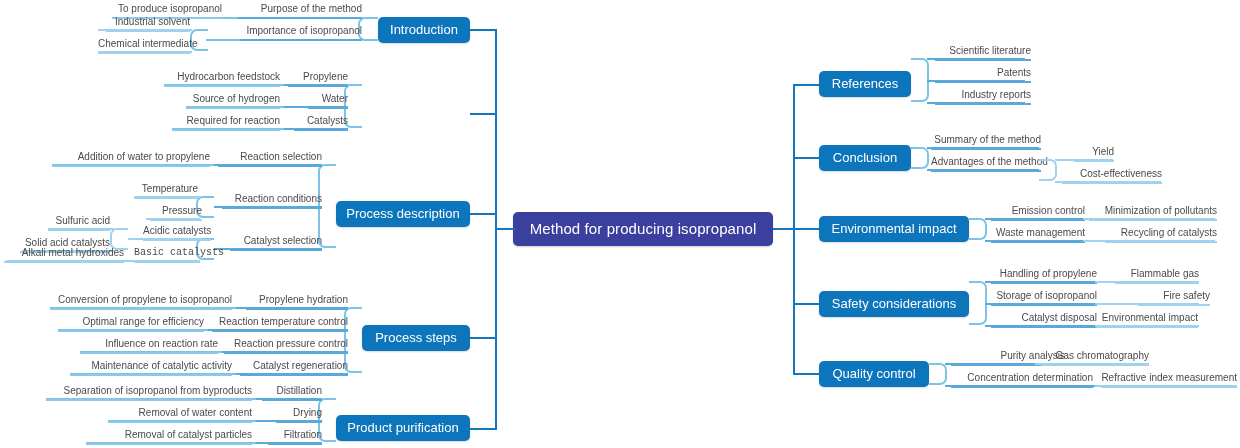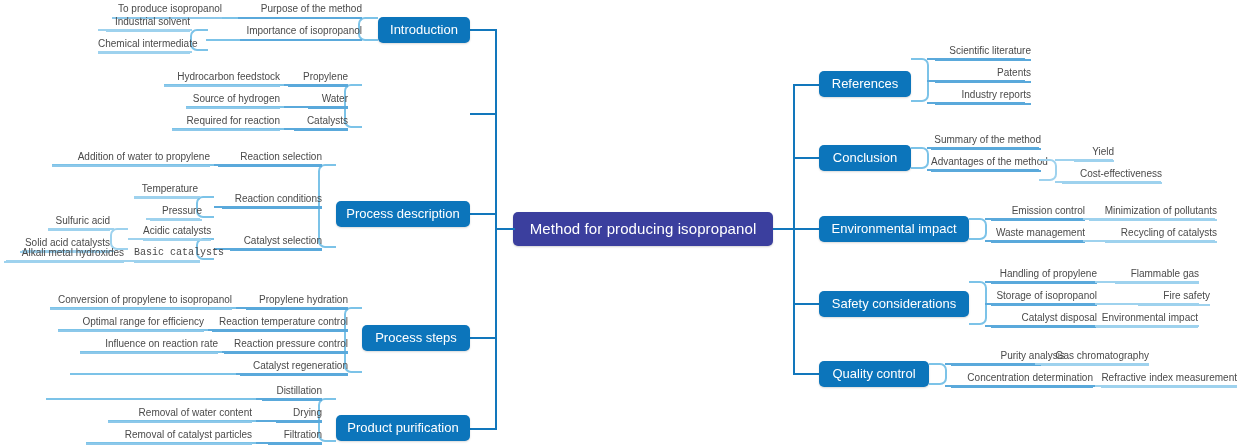--- a/index.html
+++ b/index.html
@@ -159,36 +159,38 @@
   <div class="leaf l2 la" style="left:240px;top:360px;width:108px;">Catalyst regeneration</div>
 
   <div class="stub" style="left:50px;top:307px;width:186px;"></div>
   <div class="stub" style="left:58px;top:329px;width:150px;"></div>
   <div class="stub" style="left:80px;top:351px;width:142px;"></div>
   <div class="stub" style="left:70px;top:373px;width:166px;"></div>
 
   <div class="leaf l3 ra" style="left:50px;top:294px;width:182px;">Conversion of propylene to isopropanol</div>
   <div class="leaf l3 ra" style="left:58px;top:316px;width:146px;">Optimal range for efficiency</div>
   <div class="leaf l3 ra" style="left:80px;top:338px;width:138px;">Influence on reaction rate</div>
+  <div class="leaf l3 ra" style="left:70px;top:360px;width:162px;">Maintenance of catalytic activity</div>
 
   <div class="node branch" style="left:336px;top:415px;width:134px;">Product purification</div>
 
   <div class="brk right" style="left:318px;top:398px;width:18px;height:44px;"></div>
   <div class="stub dark" style="left:256px;top:398px;width:66px;"></div>
   <div class="stub dark" style="left:256px;top:420px;width:66px;"></div>
   <div class="stub dark" style="left:256px;top:442px;width:66px;"></div>
 
   <div class="leaf l2 la" style="left:262px;top:385px;width:60px;">Distillation</div>
   <div class="leaf l2 la" style="left:276px;top:407px;width:46px;">Drying</div>
   <div class="leaf l2 la" style="left:268px;top:429px;width:54px;">Filtration</div>
 
   <div class="stub" style="left:46px;top:398px;width:210px;"></div>
   <div class="stub" style="left:108px;top:420px;width:148px;"></div>
   <div class="stub" style="left:86px;top:442px;width:170px;"></div>
 
+  <div class="leaf l3 ra" style="left:46px;top:385px;width:206px;">Separation of isopropanol from byproducts</div>
   <div class="leaf l3 ra" style="left:86px;top:429px;width:166px;">Removal of catalyst particles</div>
   <div class="leaf l3 ra" style="left:108px;top:407px;width:144px;">Removal of water content</div>
 
   <div class="node branch" style="left:819px;top:71px;width:92px;">References</div>
 
   <div class="brk left" style="left:911px;top:58px;width:18px;height:44px;"></div>
   <div class="stub dark" style="left:927px;top:58px;width:98px;"></div>
   <div class="stub dark" style="left:927px;top:80px;width:98px;"></div>
   <div class="stub dark" style="left:927px;top:102px;width:98px;"></div>
 

